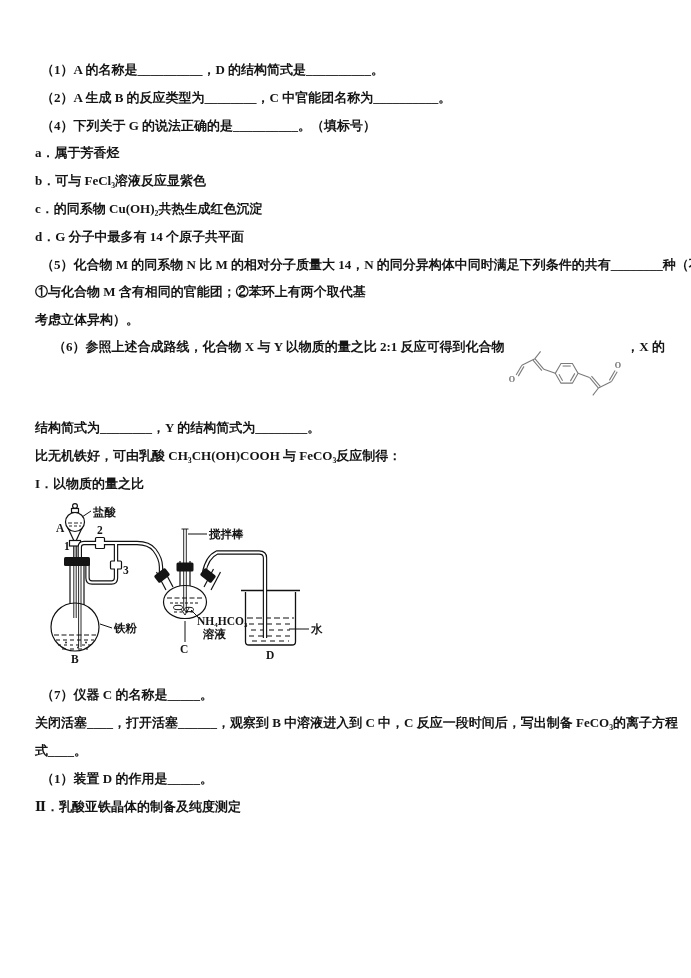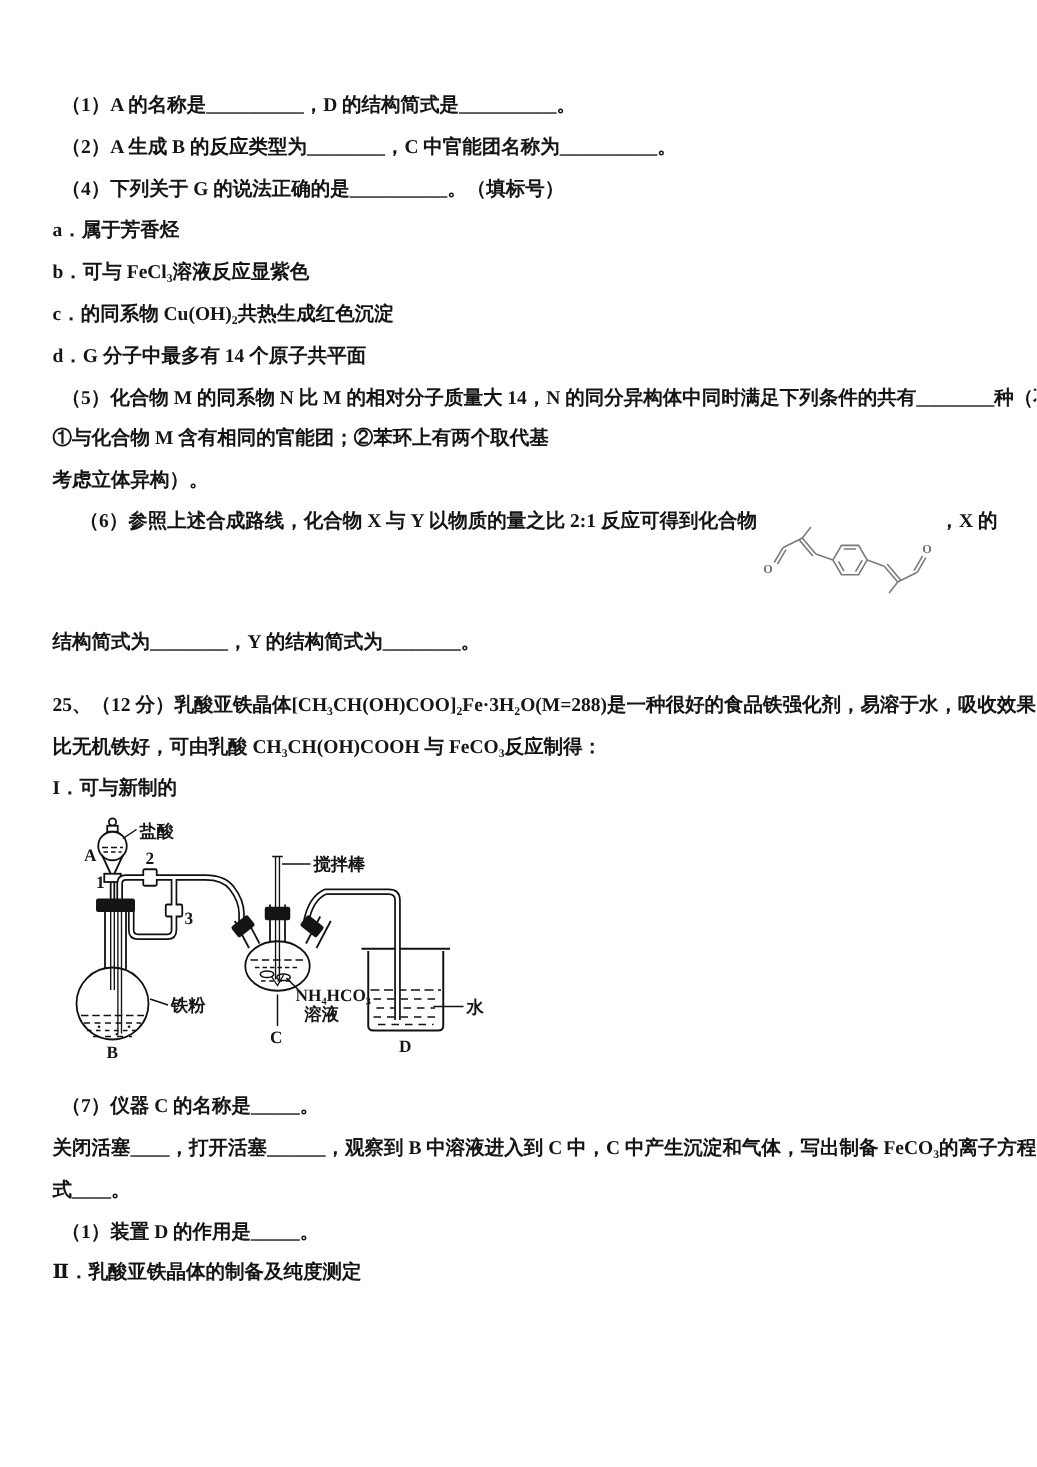--- a/index.html
+++ b/index.html
@@ -77,23 +77,22 @@
         <path d="M127,45 L134,33"></path>
           <path d="M124.4,43.6 L131.4,31.6"></path>
       </g>
       <text x="1" y="46" class="molO">O</text>
       <text x="131" y="29" class="molO">O</text>
     </svg>
     <span>，X 的</span>
   </div>
   <div class="ln flush">结构简式为________，Y 的结构简式为________。</div>
 
-  <div class="ln flush introgap">25、（12 分）乳酸亚铁晶体[CH₃CH(OH)COO]₂Fe·3H₂O(M=288)是一种很好的食品铁强化剂，易溶于水，吸收效果</div>
   <div class="ln flush">比无机铁好，可由乳酸 CH₃CH(OH)COOH 与 FeCO₃反应制得：</div>
-  <div class="ln flush">I．可与新制的</div>
+  <div class="ln flush">I．以物质的量之比</div>
 
   <svg class="diagram" width="310" height="180" viewBox="0 0 310 180">
 
     <g stroke="#111" fill="none" stroke-width="1.2">
 
       <path d="M42,64 L42,106"></path>
         <path d="M56,64 L56,106"></path>
 
       <circle cx="47" cy="126" r="24" fill="#ffffff"></circle>
 
@@ -210,18 +209,18 @@
       <text x="65" y="15" class="dlabel">盐酸</text>
       <text x="86" y="131" class="dlabel">铁粉</text>
       <text x="181" y="37" class="dlabel">搅拌棒</text>
       <text x="169" y="124" class="dlabel">NH₄HCO₃</text>
       <text x="175" y="137" class="dlabel">溶液</text>
       <text x="283" y="132" class="dlabel">水</text>
     </g>
   </svg>
 
   <div class="ln ind">（7）仪器 C 的名称是_____。</div>
-  <div class="ln flush">关闭活塞____，打开活塞______，观察到 B 中溶液进入到 C 中，C 中产生沉淀和气体，写出制备 FeCO₃的离子方程</div>
+  <div class="ln flush">关闭活塞____，打开活塞______，观察到 B 中溶液进入到 C 中，C 反应一段时间后，写出制备 FeCO₃的离子方程</div>
   <div class="ln flush">式____。</div>
   <div class="ln ind">（1）装置 D 的作用是_____。</div>
   <div class="ln flush">Ⅱ．乳酸亚铁晶体的制备及纯度测定</div>
 
 </div>
 
 </body></html>

